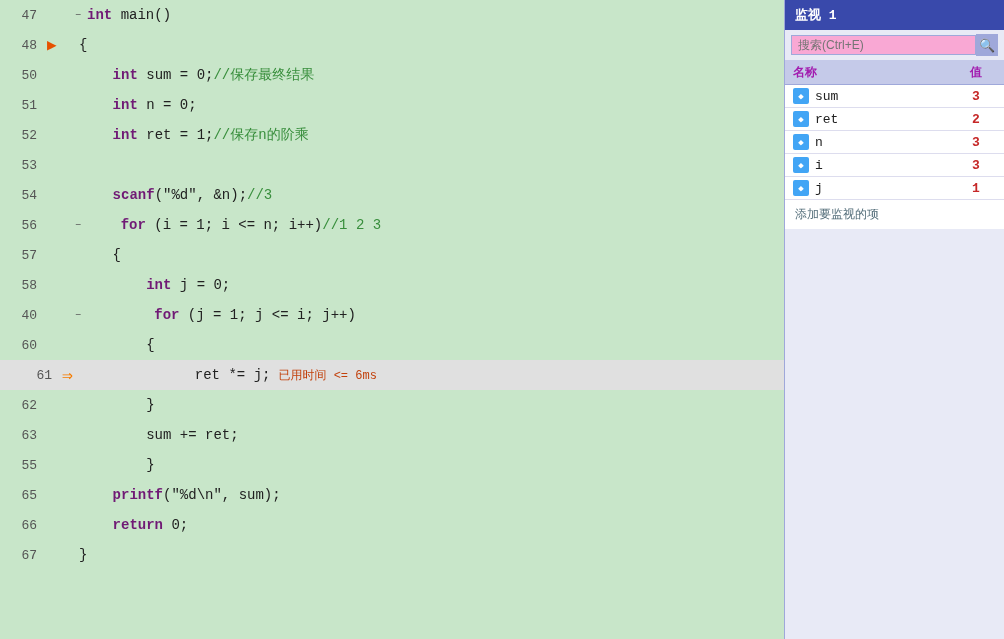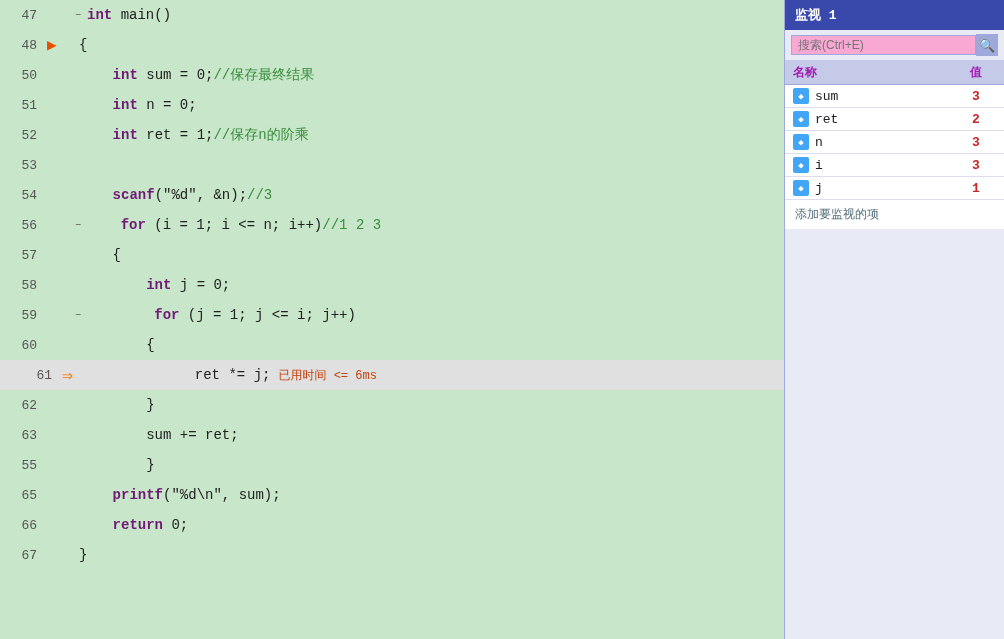--- a/index.html
+++ b/index.html
@@ -305,21 +305,21 @@
     <div class="line-gutter">
       
       
     </div>
     <div style="display:flex;align-items:center;flex:1;">
 
       <span class="code-content">        <span class="kw">int</span> j = 0;</span>
     </div>
   </div>
       <div class="code-line">
-    <div class="line-number">59</div>
+    <div class="line-number">40</div>
     <div class="line-gutter">
       
       
     </div>
     <div style="display:flex;align-items:center;flex:1;">
       <span class="fold-btn">−</span>
       <span class="code-content">        <span class="kw">for</span> (j = 1; j &lt;= i; j++)</span>
     </div>
   </div>
       <div class="code-line">

